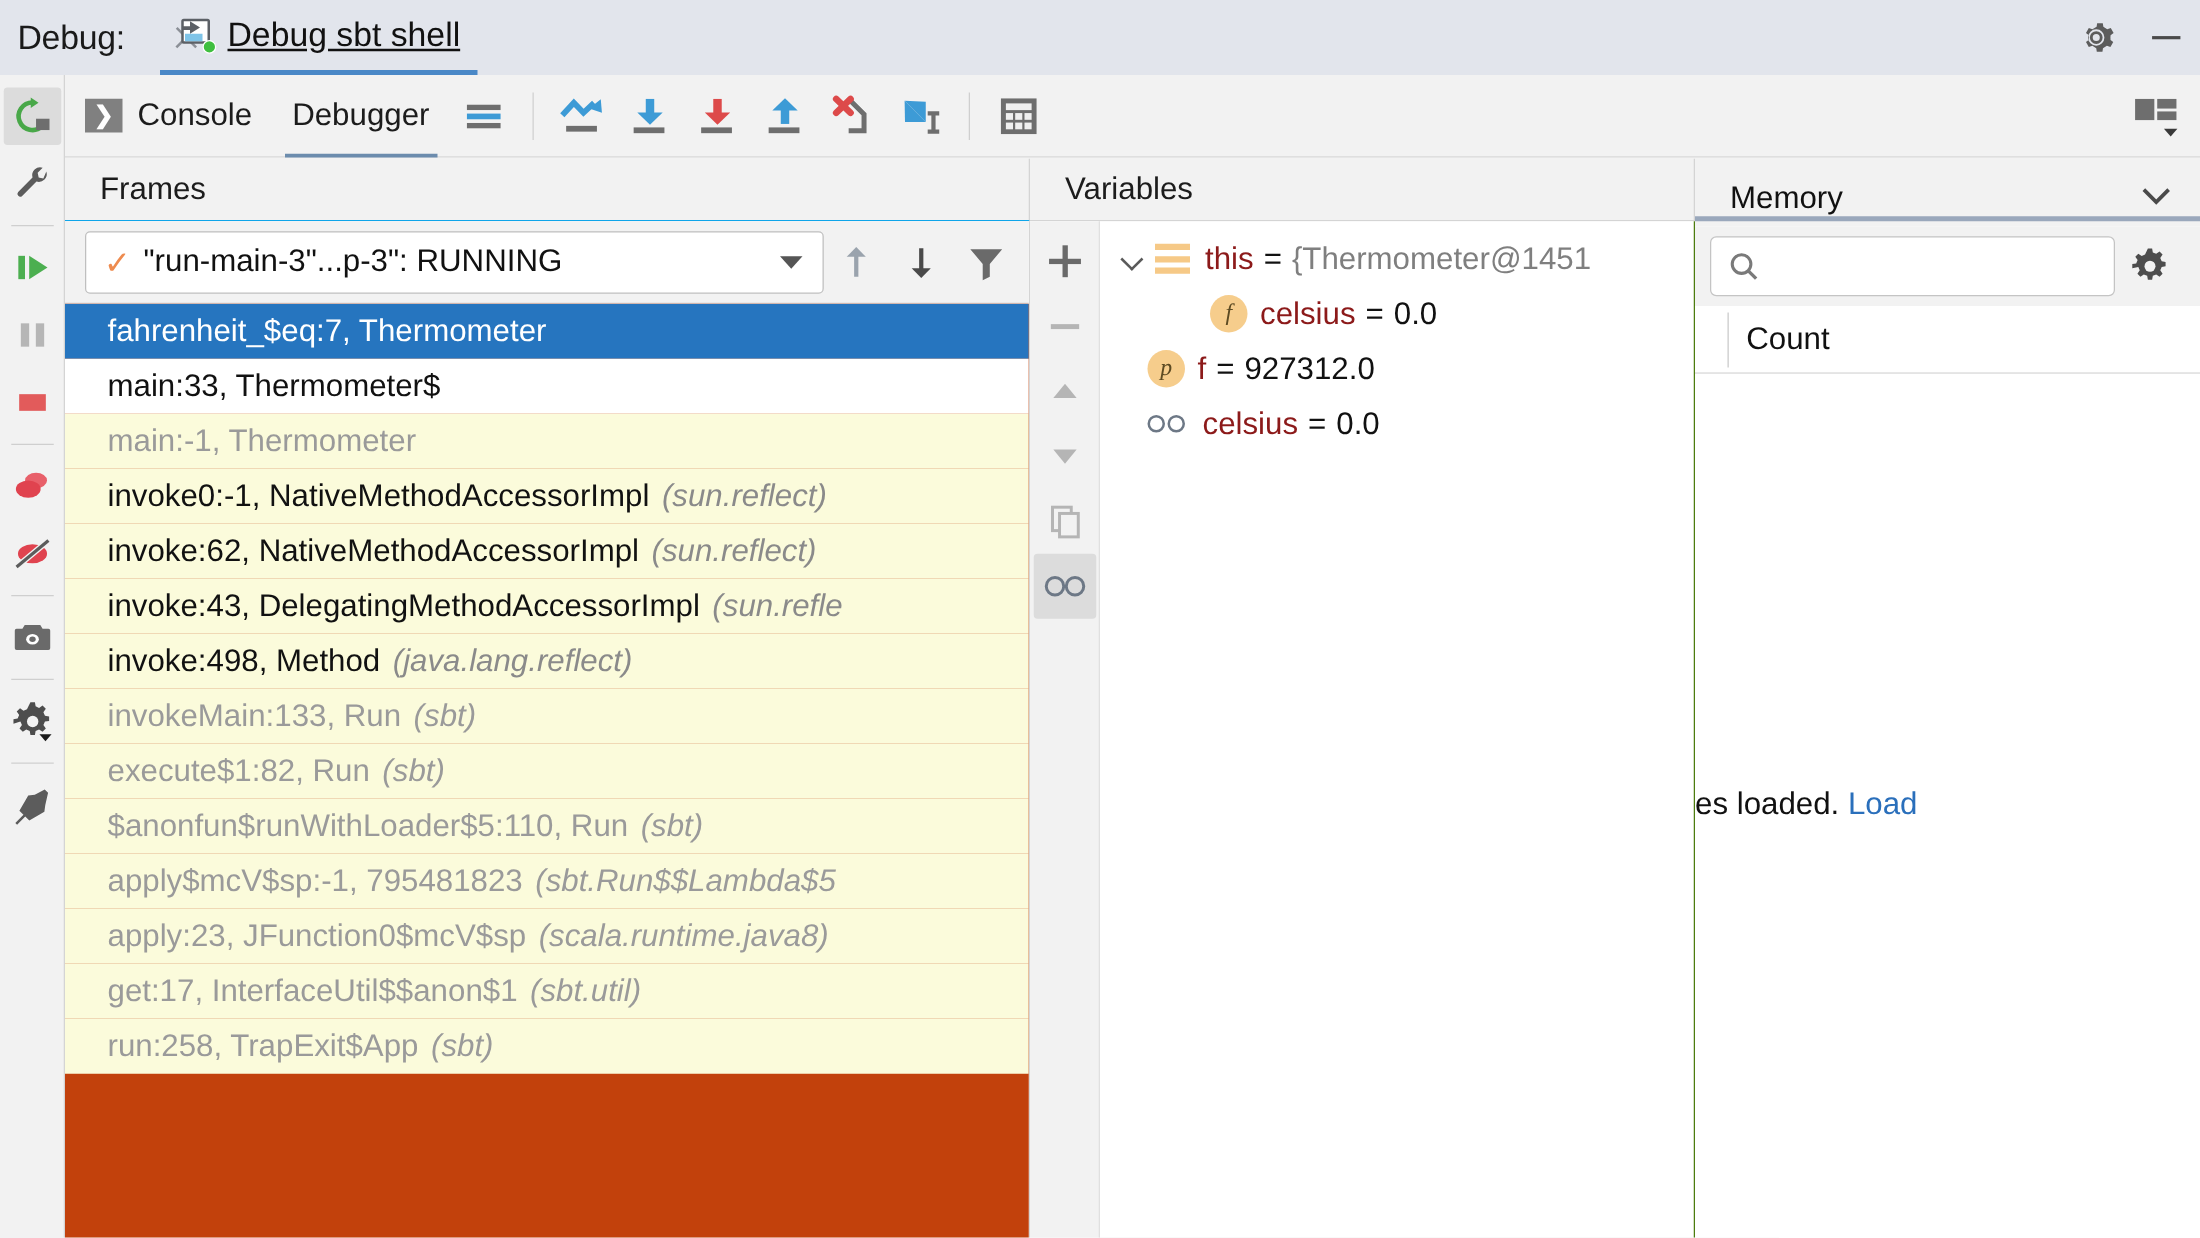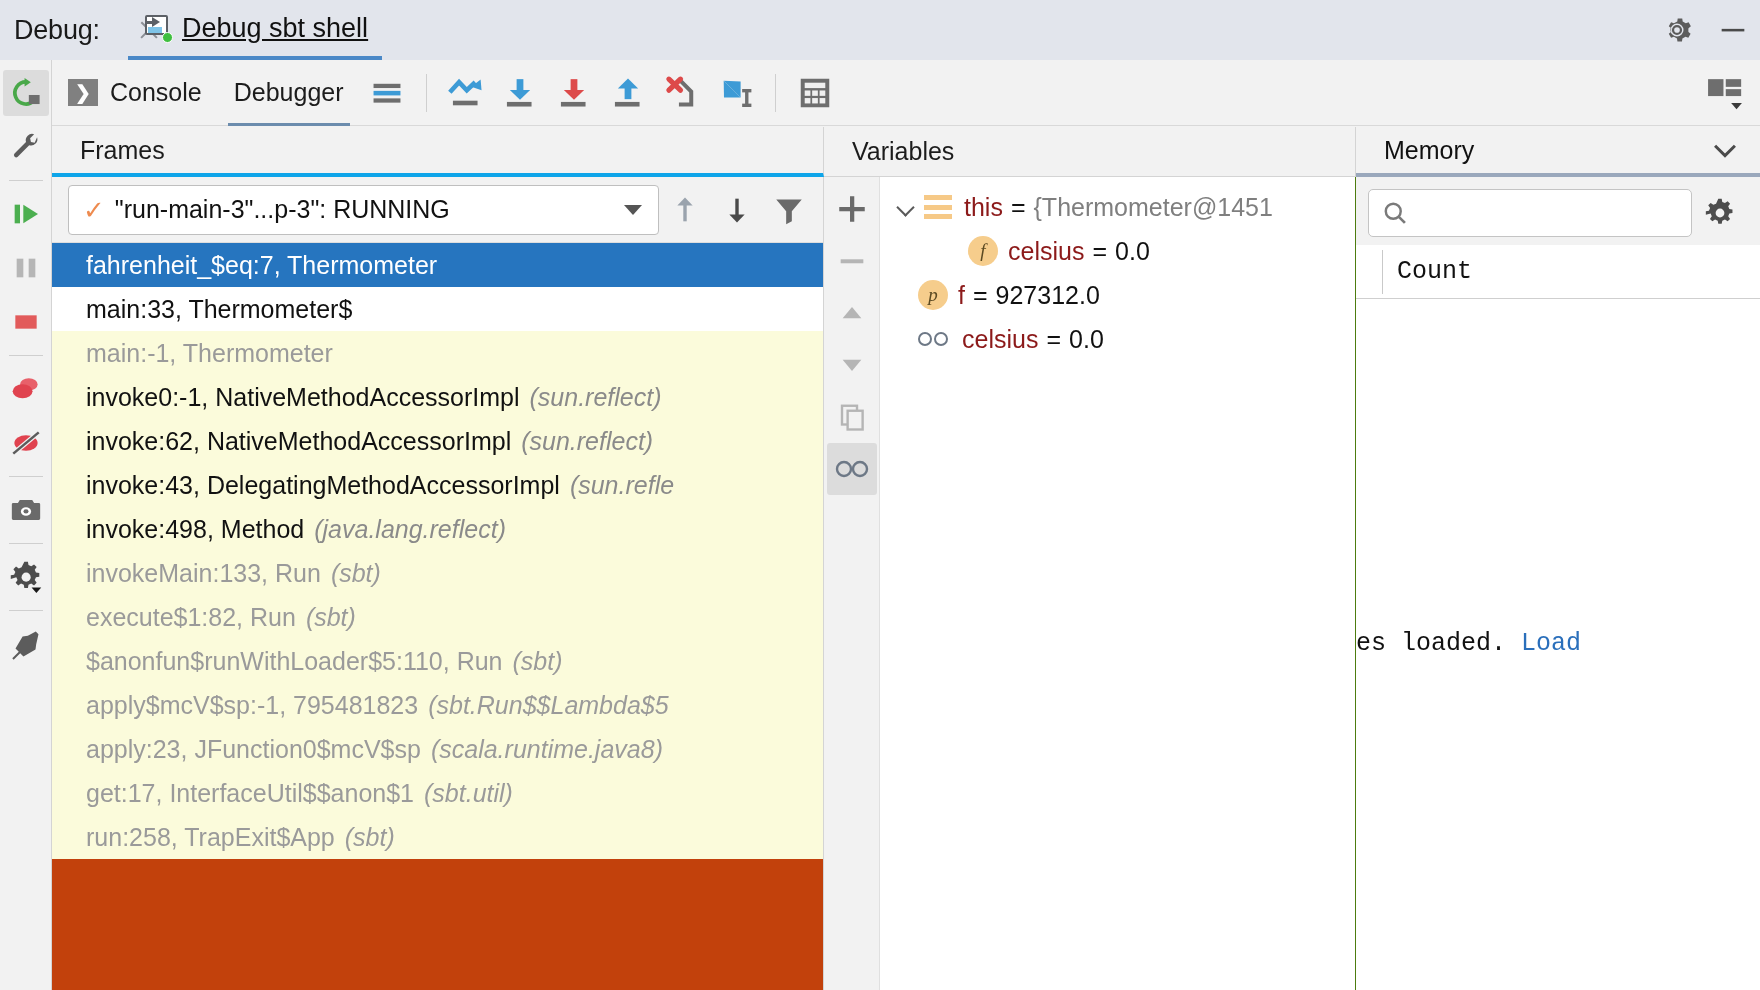--- a/index.html
+++ b/index.html
@@ -109,38 +109,38 @@
   .tb-sep { width: 1px; height: 38px; background: #cfcfcf; margin: 0 12px; }
   .tbtn {
     width: 54px; height: 54px; display: flex; align-items: center;
     justify-content: center; cursor: pointer; flex: none;
   }
 
   
   #hdr-frames {
     position: absolute; left: 52px; top: 127px; width: 772px; height: 50px;
     background: #f2f2f2; border-right: 1px solid #d4d4d4;
-    border-bottom: 4px solid #0ea5e9;
+    border-bottom: 1px solid #0ea5e9;
     display: flex; align-items: center;
   }
   #hdr-frames .ttl { margin-left: 28px; font-size: 25px; color: #1c1c1c; }
 
   #hdr-vars {
     position: absolute; left: 824px; top: 127px; width: 532px; height: 50px;
     background: #f2f2f2; border-bottom: 1px solid #d4d4d4;
     border-right: 1px solid #d4d4d4;
     display: flex; align-items: center;
   }
   #hdr-vars .ttl { margin-left: 28px; font-size: 25px; color: #1c1c1c; }
 
   #hdr-mem {
     position: absolute; left: 1356px; top: 127px; width: 404px; height: 50px;
     background: #f2f2f2;
     border-bottom: 4px solid #9aa8bc;
-    display: flex; align-items: center; justify-content: space-between;
+    display: flex; align-items: flex-end; justify-content: space-between;
     padding: 0 18px 0 28px;
   }
   #hdr-mem .ttl { font-size: 25px; color: #111; }
 
   
   #frames-panel {
     position: absolute; left: 52px; top: 177px; width: 772px; height: 813px;
     background: #ffffff; border-right: 1px solid #d4d4d4;
   }
   #frames-toolbar {
@@ -232,21 +232,20 @@
     position: absolute; top: 3px; width: 14px; height: 14px; border-radius: 50%;
     border: 2.4px solid #6d7886;
   }
   .ico-watch i.l { left: 0; }
   .ico-watch i.r { left: 16px; }
 
   
   #mem-panel {
     position: absolute; left: 1356px; top: 181px; width: 404px; height: 809px;
     background: #fff;
-    font-family: Liberation Mono, monospace;
   }
   #mem-search-bar {
     height: 64px; background: #f2f2f2; display: flex; align-items: center;
     padding: 0 12px;
   }
   #mem-search {
     flex: 1; height: 48px; background: #fff; border: 1px solid #c4c4c4;
     border-radius: 5px; display: flex; align-items: center; padding: 0 12px;
     cursor: text;
   }

